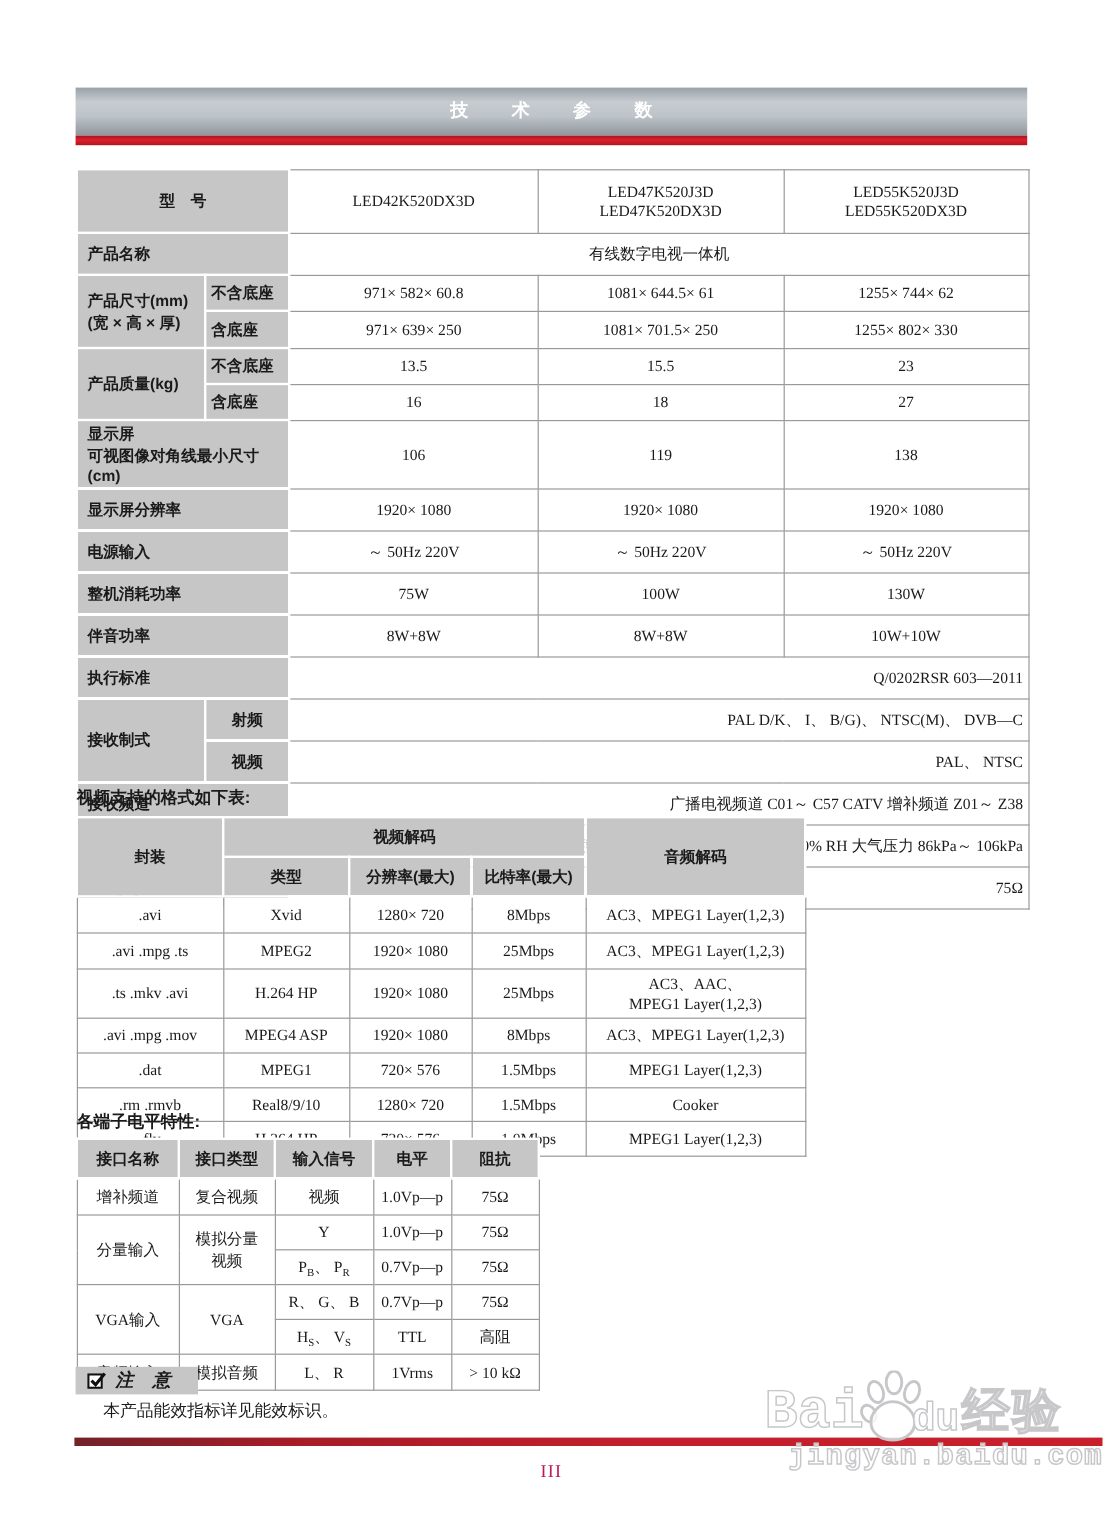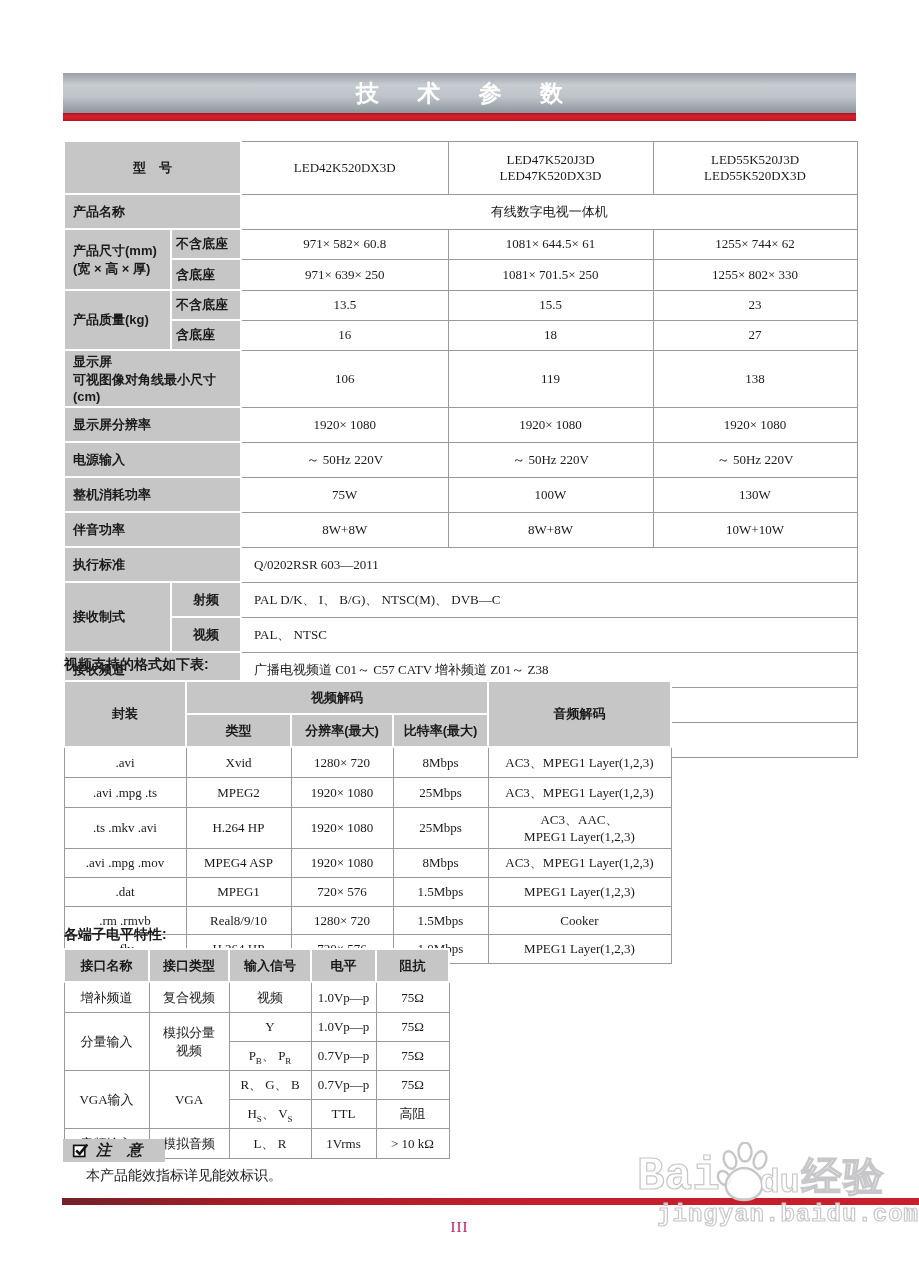--- a/index.html
+++ b/index.html
@@ -3,34 +3,34 @@
 <meta charset="utf-8">
 <style>
   html,body{margin:0;padding:0;background:#fff;}
   .page{position:relative;width:919px;height:1280px;background:#fff;overflow:hidden;
         font-family:"Liberation Serif", serif;color:#1a1a1a;}
 
   
   .banner{position:absolute;left:63px;top:73px;width:793px;height:40px;
           background:linear-gradient(180deg,#99a1a8 0%,#c7ccd1 30%,#bdc3c8 60%,#8e969d 100%);}
   .banner-title{line-height:40px;text-align:center;color:#ffffff;
-          font-family:"Liberation Sans",sans-serif;font-size:23px;font-weight:bold;
+          font-family:"Liberation Sans",sans-serif;font-size:15px;font-weight:bold;
           letter-spacing:16px;text-indent:16px;}
   .banner-stripe{position:absolute;left:63px;top:113px;width:793px;height:8px;
           background:linear-gradient(180deg,#a51520,#dc1f2e 45%,#b2151f);}
 
   
   table{border-collapse:collapse;table-layout:fixed;}
   td{font-size:13px;overflow:hidden;}
   .lbl{background:#c6c6c6;border:2px solid #ffffff;
        font-family:"Liberation Sans",sans-serif;font-weight:bold;
        text-align:left;padding:2px 3px 2px 8px;}
   .lbl.c{text-align:center;padding-left:3px;}
   .val{border:1px solid #9a9a9a;text-align:center;padding:2px 4px;background:#fff;}
-  .val.left{text-align:left;padding-left:12px;}
+  .val.left{text-align:right;padding-left:12px;}
   sub{font-size:9px;}
 
   .spec{position:absolute;left:63px;top:140px;width:793px;}
   .videoTbl{position:absolute;left:63px;top:680px;width:607px;}
   .portTbl{position:absolute;left:63px;top:948px;width:385px;}
 
   .secTitle{position:absolute;left:64px;font-family:"Liberation Sans",sans-serif;
             font-weight:bold;font-size:14px;}
   .secTitle.video{top:656px;}
   .secTitle.port{top:926px;}

